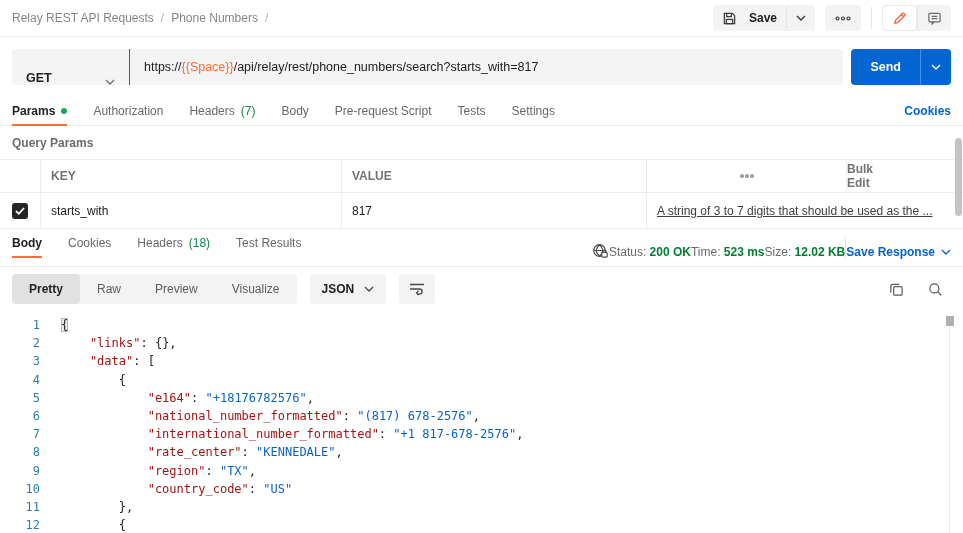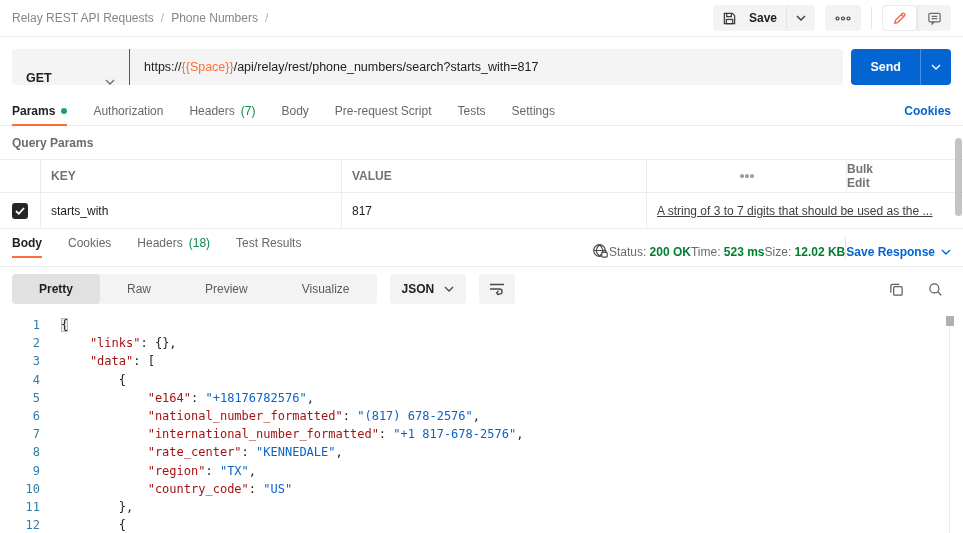--- a/index.html
+++ b/index.html
@@ -61,21 +61,21 @@
   
   .resp-header{display:flex;align-items:center;gap:26px;height:37px;padding:0 12px;border-bottom:1px solid #ededed;}
   .resp-meta{margin-left:auto;display:flex;align-items:flex-end;gap:0;}
   .meta-item{white-space:nowrap;color:#6b6b6b;}
   .meta-value{color:#007f31;font-weight:600;}
   .save-response{display:flex;align-items:center;gap:6px;color:#0265d2;font-weight:700;}
 
   
   .resp-toolbar{display:flex;align-items:center;gap:13px;padding:7px 12px;height:30px;}
   .segmented{display:flex;background:#f3f3f3;border-radius:4px;height:30px;}
-  .segmented .seg-btn{padding:0 27px;color:#5c5c5c;border-radius:4px;height:30px;}
+  .segmented .seg-btn{padding:0 17px;color:#5c5c5c;border-radius:4px;height:30px;}
   .segmented .seg-btn.active{background:#e1e1e1;color:#212121;font-weight:600;}
   .json-pill{display:flex;align-items:center;gap:10px;background:#f3f3f3;border-radius:4px;height:30px;padding:0 12px;font-weight:700;}
   .wrap-btn{display:flex;align-items:center;justify-content:center;background:#f3f3f3;border-radius:4px;height:30px;width:36px;}
   .toolbar-right{margin-left:auto;display:flex;align-items:center;gap:24px;padding-right:8px;}
 
   
   .code{position:relative;height:227px;overflow:hidden;font-family:"DejaVu Sans Mono",monospace;font-size:12px;line-height:18.2px;padding-top:5px;}
   .cl{display:flex;white-space:pre;}
   .ln{flex:none;width:40px;text-align:right;color:#2e7fa8;}
   .lc{margin-left:21px;}

